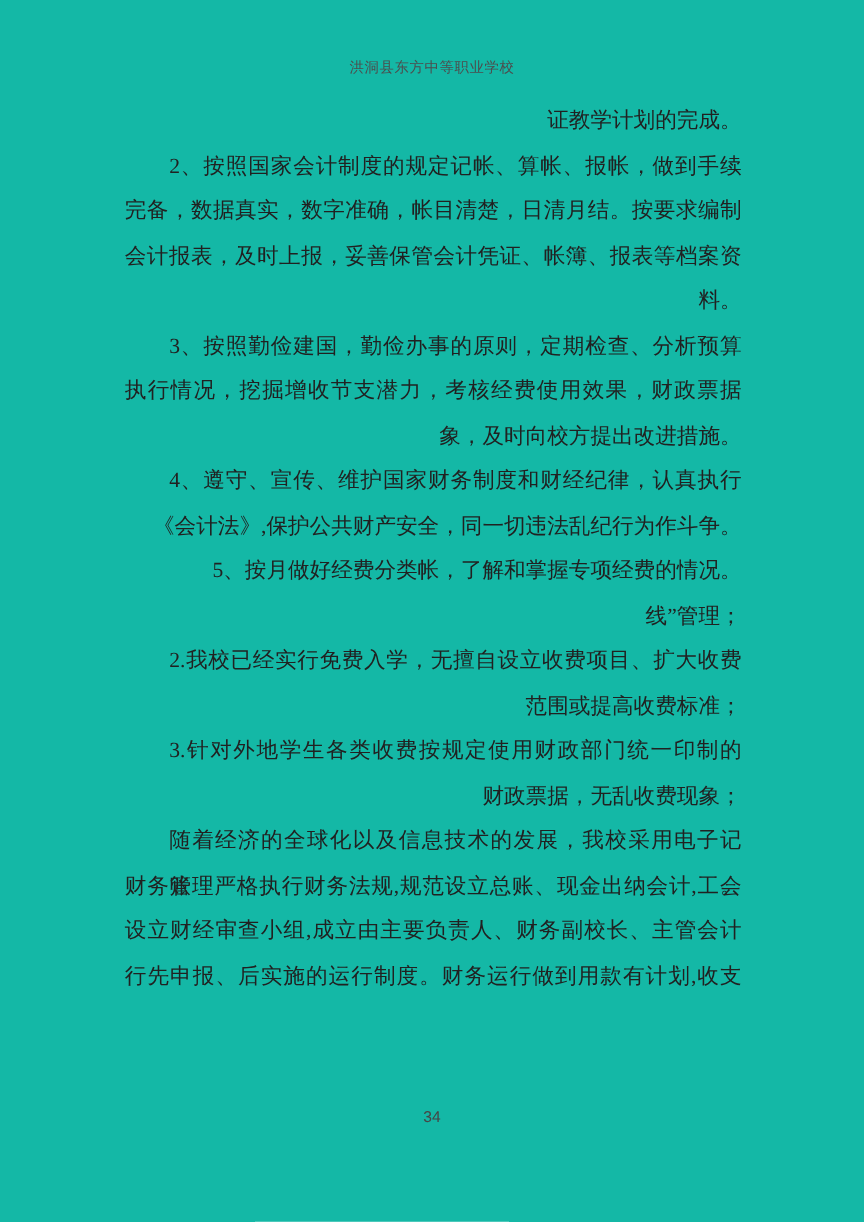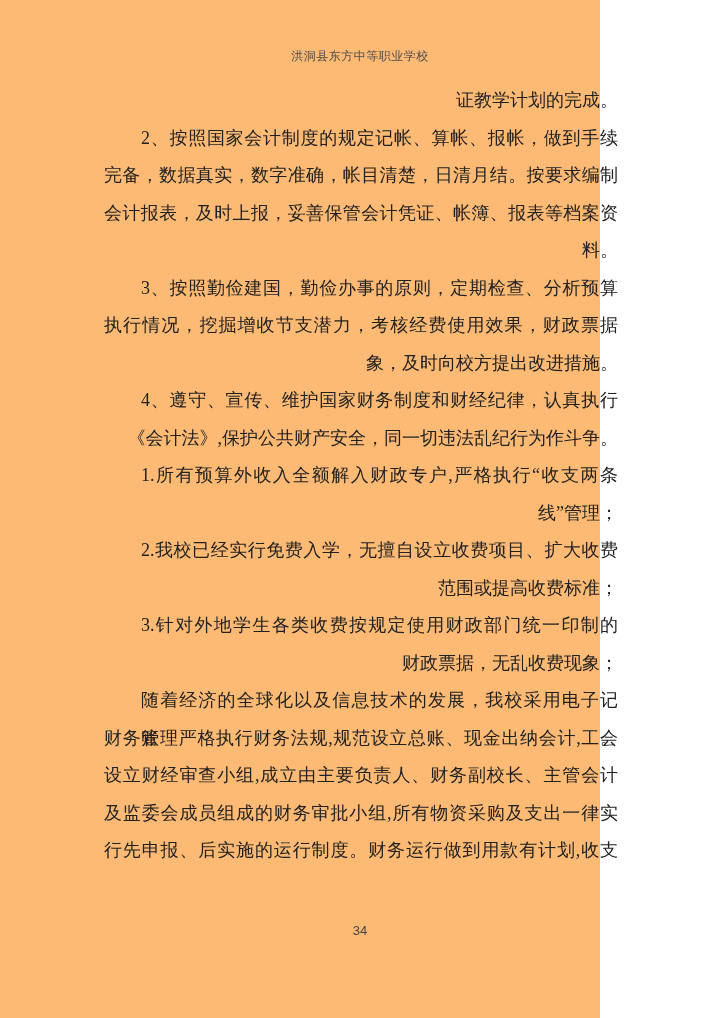--- a/index.html
+++ b/index.html
@@ -10,23 +10,23 @@
     width: 720px;
     height: 1018px;
     background: #ffffff;
     position: relative;
     overflow: hidden;
     font-family: "Liberation Serif", "DejaVu Serif", serif;
   }
   .page {
     position: absolute;
     top: 0; left: 0;
-    width: 600px;
+    width: 720px;
     height: 1018px;
-    background: #fdba74;
+    background: #14b8a6;
     text-decoration: underline;
   }
   .page-header {
     position: absolute;
     top: 48px;
     left: 0;
     width: 720px;
     text-align: center;
     font-family: "Liberation Sans", "DejaVu Sans", sans-serif;
     font-size: 12px;
@@ -77,27 +77,26 @@
       <div class="text-line">证教学计划的完成。</div>
       <div class="text-line indent justify">2、按照国家会计制度的规定记帐、算帐、报帐，做到手续</div>
       <div class="text-line justify">完备，数据真实，数字准确，帐目清楚，日清月结。按要求编制</div>
       <div class="text-line justify">会计报表，及时上报，妥善保管会计凭证、帐簿、报表等档案资</div>
       <div class="text-line">料。</div>
       <div class="text-line indent justify">3、按照勤俭建国，勤俭办事的原则，定期检查、分析预算</div>
       <div class="text-line justify">执行情况，挖掘增收节支潜力，考核经费使用效果，财政票据</div>
       <div class="text-line">象，及时向校方提出改进措施。</div>
       <div class="text-line indent justify">4、遵守、宣传、维护国家财务制度和财经纪律，认真执行</div>
       <div class="text-line">《会计法》,保护公共财产安全，同一切违法乱纪行为作斗争。</div>
-      <div class="text-line indent justify">1.所有预算外收入全额解入财政专户,严格执行“收支两条</div>
+      <div class="text-line indent">5、按月做好经费分类帐，了解和掌握专项经费的情况。</div>
       <div class="text-line">线”管理；</div>
       <div class="text-line indent justify">2.我校已经实行免费入学，无擅自设立收费项目、扩大收费</div>
       <div class="text-line">范围或提高收费标准；</div>
       <div class="text-line indent justify">3.针对外地学生各类收费按规定使用财政部门统一印制的</div>
       <div class="text-line">财政票据，无乱收费现象；</div>
       <div class="text-line indent justify">随着经济的全球化以及信息技术的发展，我校采用电子记账。</div>
       <div class="text-line justify">财务管理严格执行财务法规,规范设立总账、现金出纳会计,工会</div>
       <div class="text-line justify">设立财经审查小组,成立由主要负责人、财务副校长、主管会计</div>
-      <div class="text-line justify">及监委会成员组成的财务审批小组,所有物资采购及支出一律实</div>
       <div class="text-line justify">行先申报、后实施的运行制度。财务运行做到用款有计划,收支</div>
     </div>
 
   <div class="page-footer">34</div>
 </div>
 
 </body></html>

